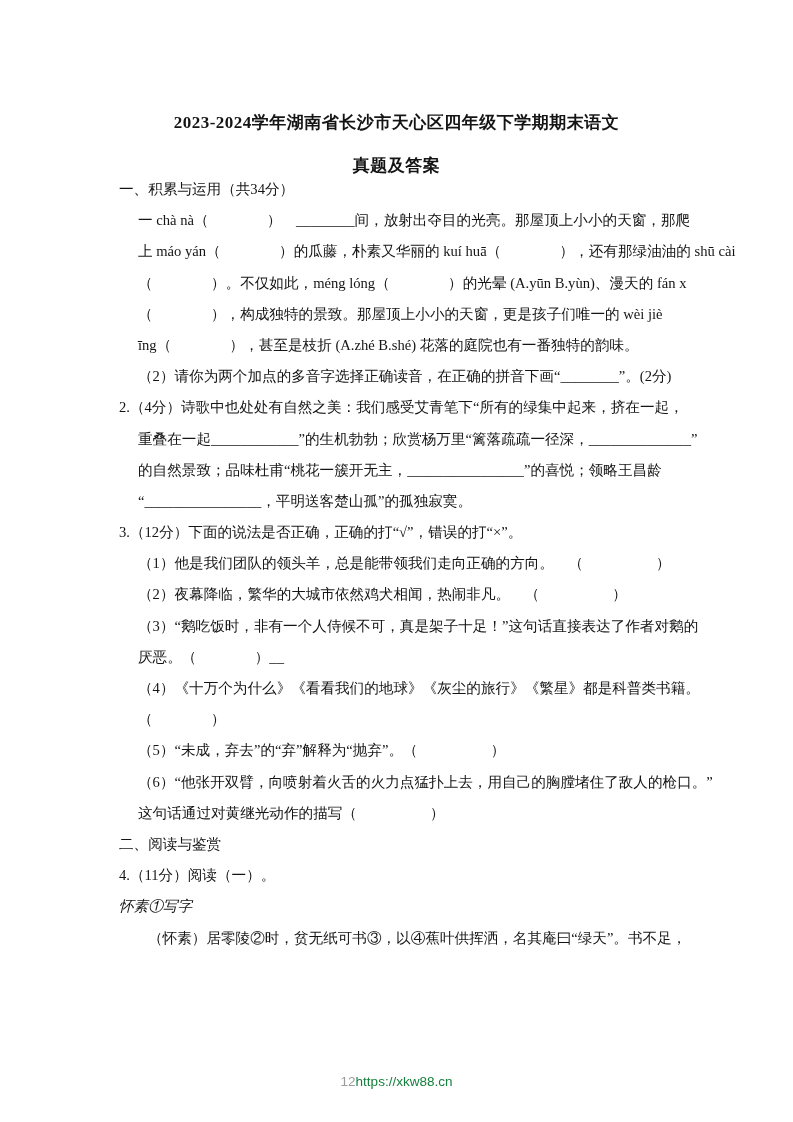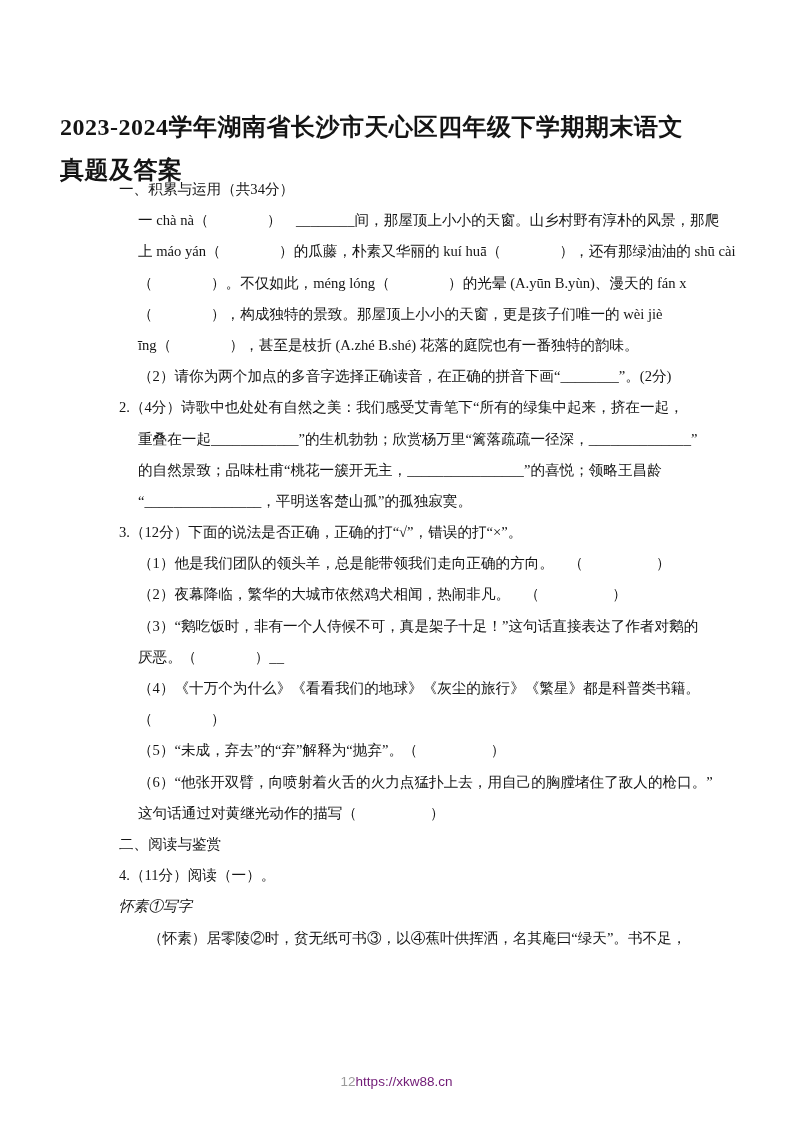--- a/index.html
+++ b/index.html
@@ -3,47 +3,47 @@
 <meta charset="utf-8">
 <style>
   html,body{margin:0;padding:0;}
   body{
     width:793px;height:1122px;background:#ffffff;color:#141414;
     font-family:"Liberation Serif","DejaVu Serif",serif;
   }
   .page{position:relative;width:793px;height:1122px;overflow:hidden;background:#ffffff;}
   .title{
     position:absolute;top:90px;left:60px;width:673px;
-    text-align:left;font-weight:bold;font-size:24px;line-height:43px;
+    text-align:center;font-weight:bold;font-size:17px;line-height:43px;
     letter-spacing:.5px;
   }
   #body-lines{position:absolute;top:174px;left:119px;width:560px;}
   .line{font-size:14.6px;height:31.2px;line-height:31.2px;white-space:pre;}
   .heading{font-weight:normal;}
   .center{white-space:normal;font-style:italic;}
   .indent0{padding-left:0;}
   .indent1{padding-left:19px;}
   .indent2{padding-left:29px;}
   .footer{
     position:absolute;top:1072px;left:0;width:793px;text-align:center;
     color:#9b9b9b;font-size:13.5px;line-height:20px;
     font-family:"Liberation Sans","DejaVu Sans",sans-serif;
   }
-  .footer a{color:#701a75;text-decoration:none;}
+  .footer a{color:#15803d;text-decoration:none;}
 </style>
 </head>
 <body>
 
 <div class="page">
 
   <h1 class="title"><span>2023-2024学年湖南省长沙市天心区四年级下学期期末语文</span><br><span>真题及答案</span></h1>
 
   <div id="body-lines">
       <div class="line heading indent0">一、积累与运用（共34分）</div>
-      <div class="line line indent1">一 chà nà（　　　　）　________间，那屋顶上小小的天窗。山乡村野有淳朴的风景，那爬</div>
+      <div class="line line indent1">一 chà nà（　　　　）　________间，放射出夺目的光亮。那屋顶上小小的天窗，那爬</div>
       <div class="line line indent1">上 máo yán（　　　　）的瓜藤，朴素又华丽的 kuí huā（　　　　），还有那绿油油的 shū cài</div>
       <div class="line line indent1">（　　　　）。不仅如此，méng lóng（　　　　）的光晕 (A.yūn B.yùn)、漫天的 fán x</div>
       <div class="line line indent1">（　　　　），构成独特的景致。那屋顶上小小的天窗，更是孩子们唯一的 wèi jiè</div>
       <div class="line line indent1">īng（　　　　），甚至是枝折 (A.zhé B.shé) 花落的庭院也有一番独特的韵味。</div>
       <div class="line line indent1">（2）请你为两个加点的多音字选择正确读音，在正确的拼音下画“________”。(2分)</div>
       <div class="line line indent0">2.（4分）诗歌中也处处有自然之美：我们感受艾青笔下“所有的绿集中起来，挤在一起，</div>
       <div class="line line indent1">重叠在一起____________”的生机勃勃；欣赏杨万里“篱落疏疏一径深，______________”</div>
       <div class="line line indent1">的自然景致；品味杜甫“桃花一簇开无主，________________”的喜悦；领略王昌龄</div>
       <div class="line line indent1">“________________，平明送客楚山孤”的孤独寂寞。</div>
       <div class="line line indent0">3.（12分）下面的说法是否正确，正确的打“√”，错误的打“×”。</div>

